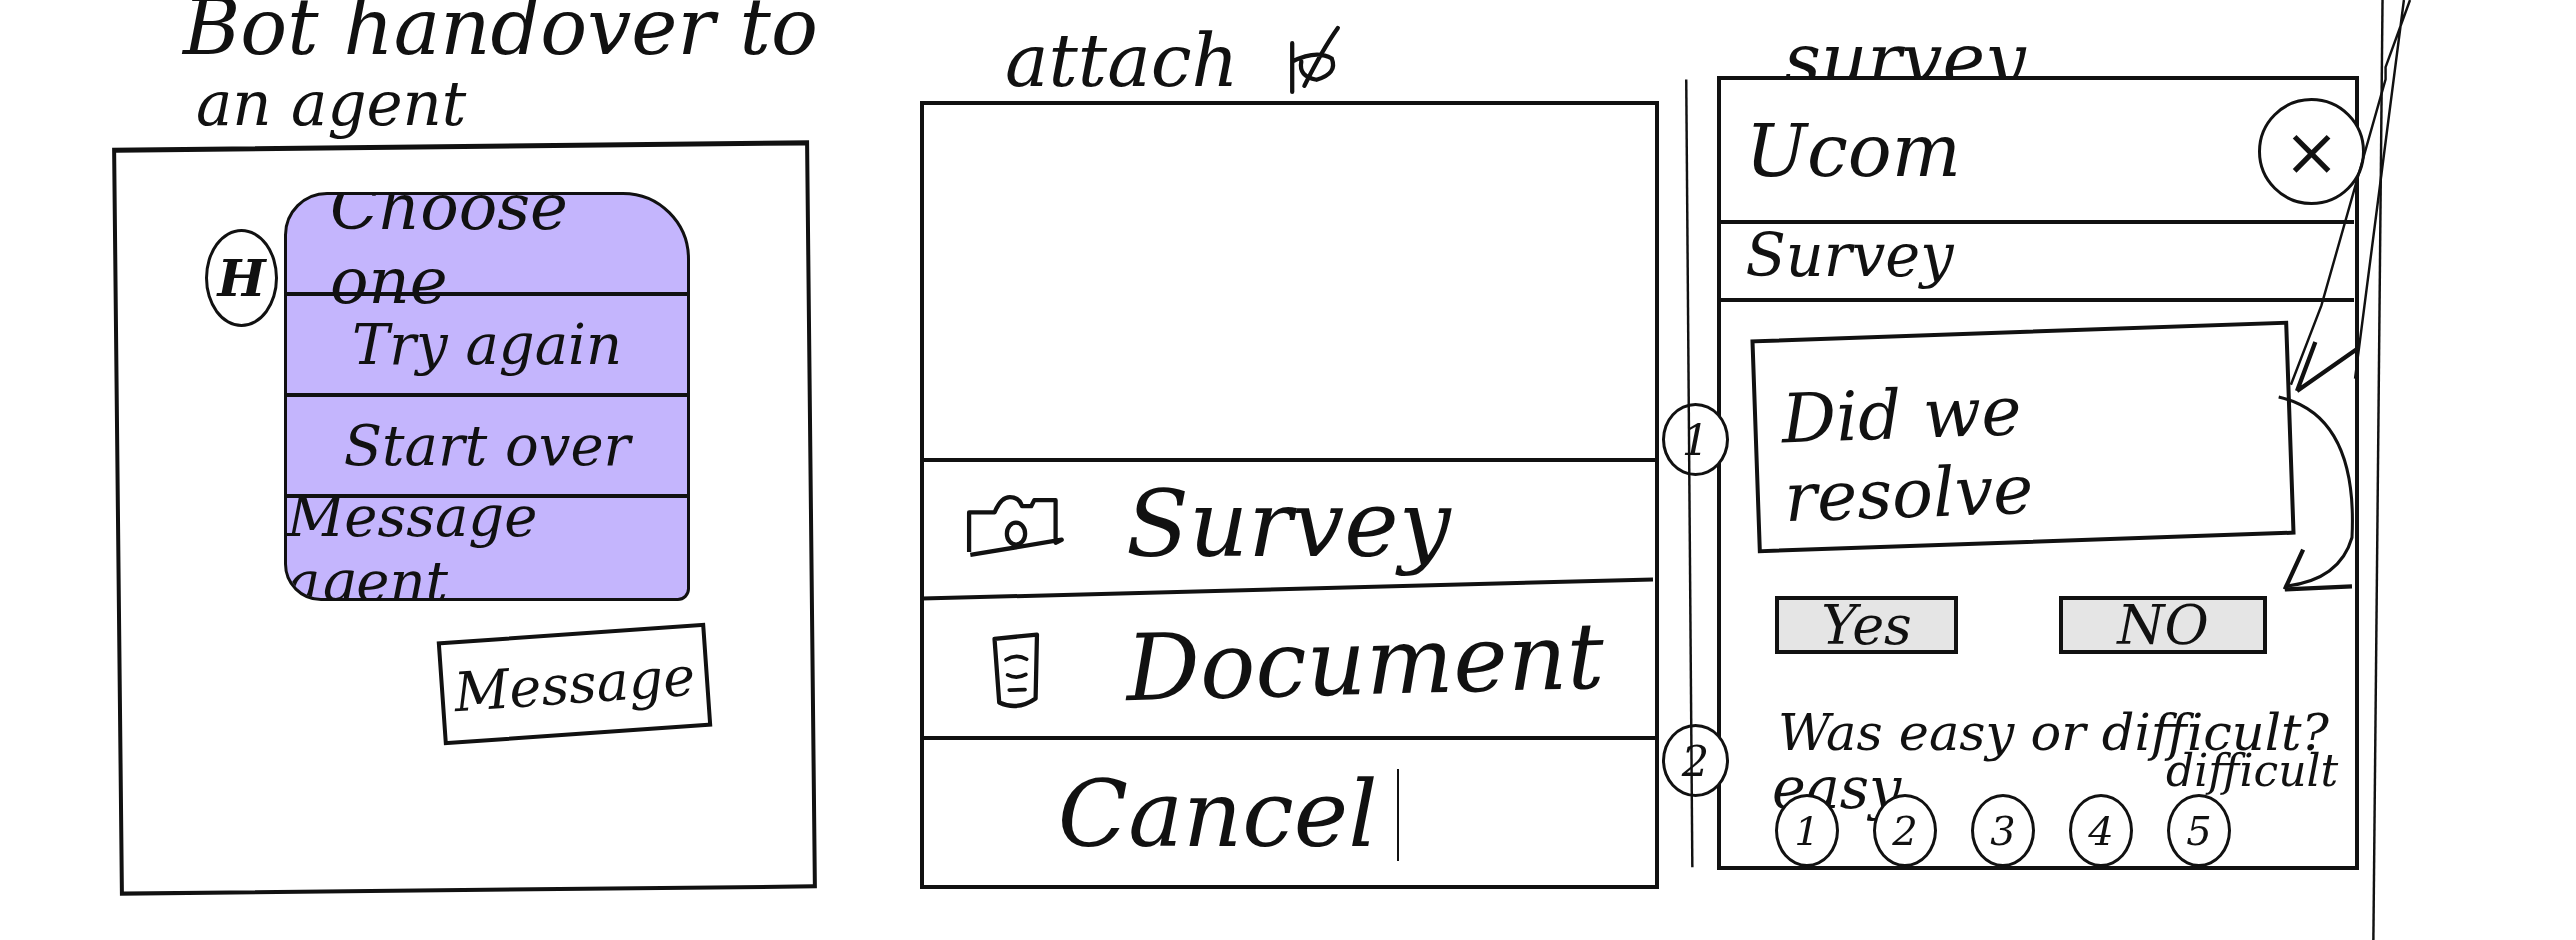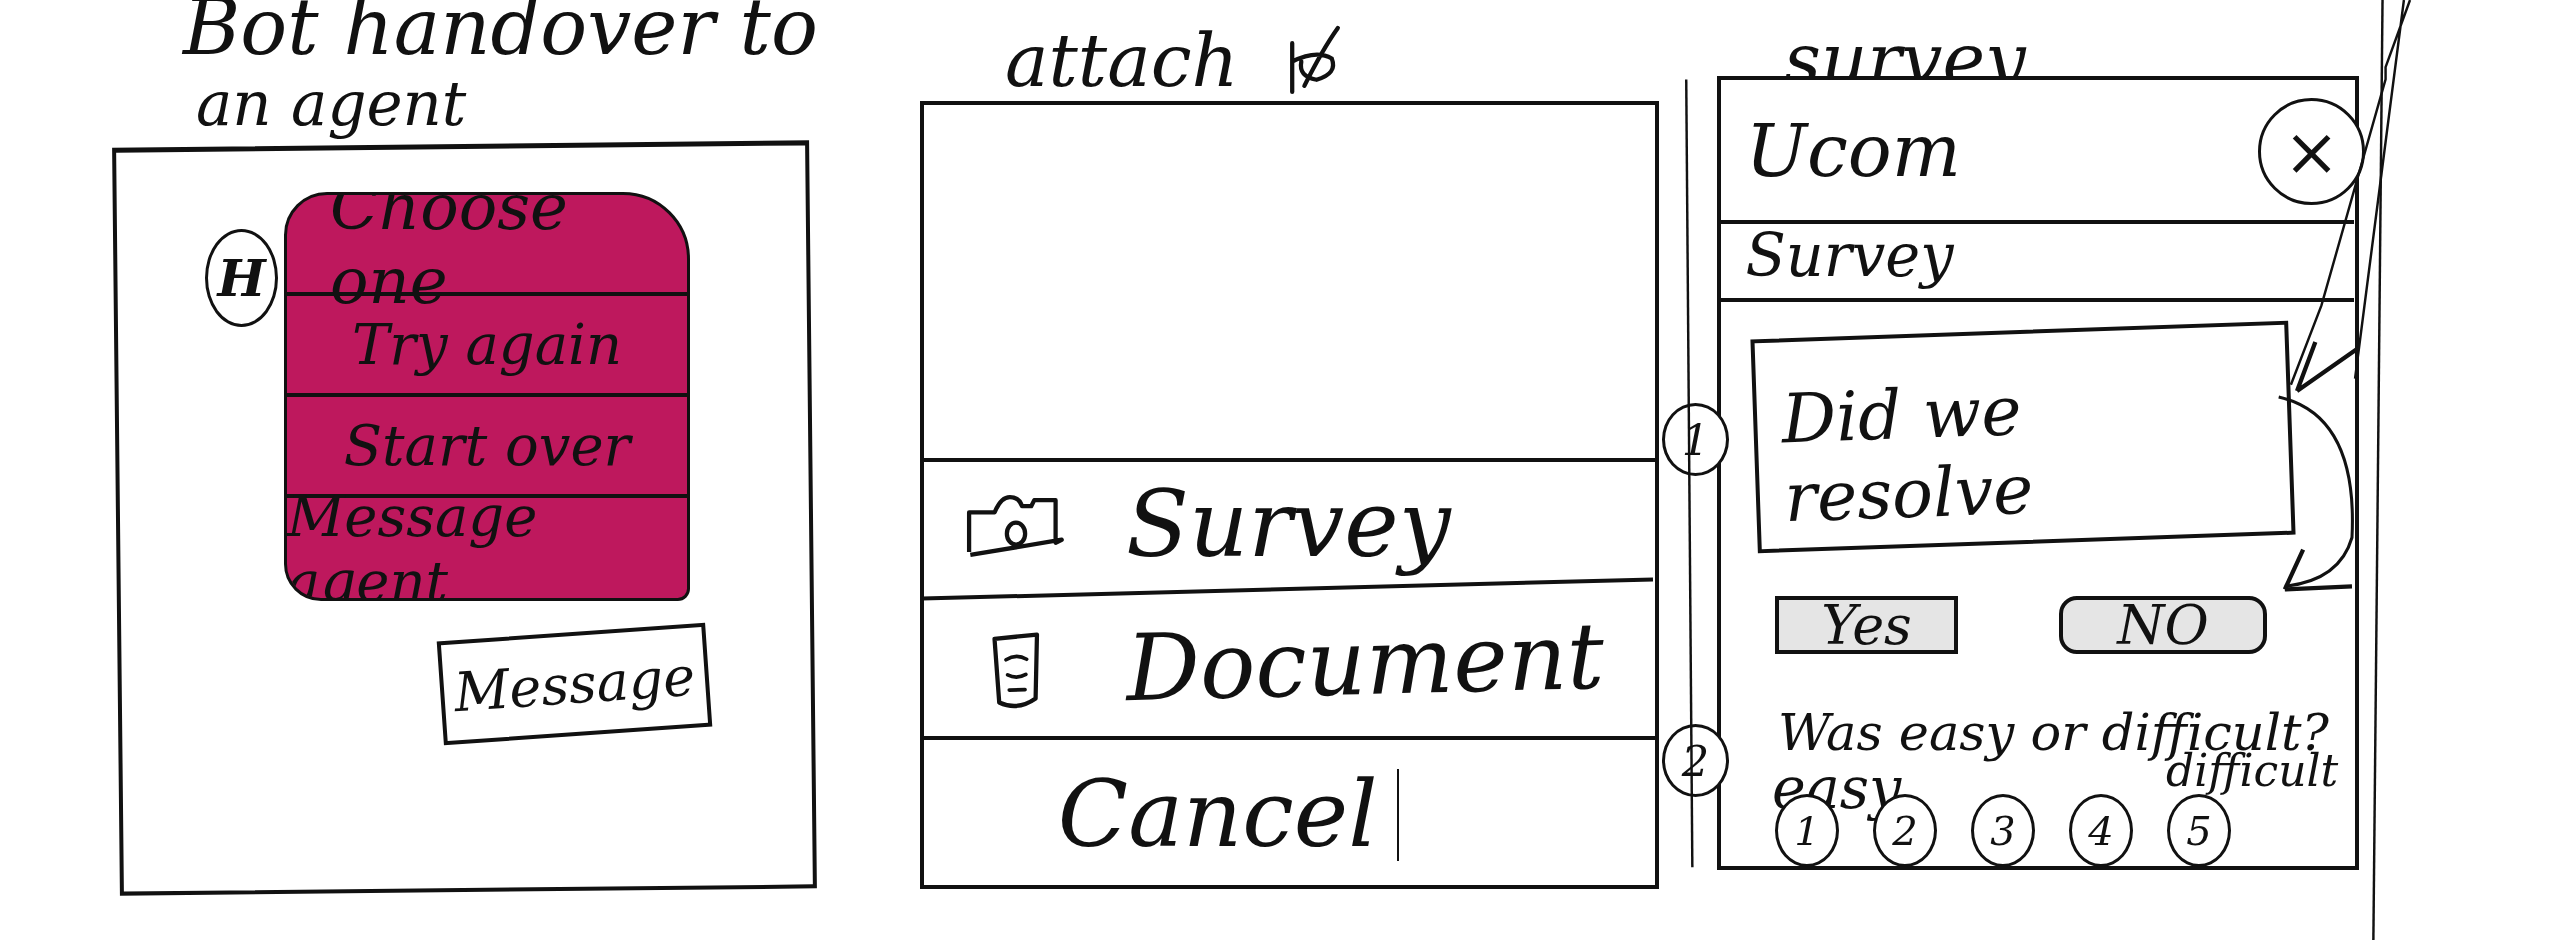--- a/index.html
+++ b/index.html
@@ -13,21 +13,21 @@
     .caption { position: absolute; font-size: 72px; line-height: 1; white-space: nowrap; }
 
     
     #p1-frame { left: 116px; top: 144px; width: 697px; height: 748px; transform: rotate(-0.6deg); border-top-width: 5.5px; }
     #p1-avatar {
       left: 205px; top: 229px; width: 67px; height: 92px; border: 3.7px solid #111; border-radius: 50%;
       display: flex; align-items: center; justify-content: center; font-size: 51px; font-weight: bold;
     }
     #p1-menu {
       left: 284px; top: 192px; width: 400px; height: 403px;
-      border: 3.7px solid #111; border-radius: 43px 67px 12.2px 37px; background: #be185d; overflow: hidden;
+      border: 3.7px solid #111; border-radius: 43px 67px 12.2px 37px; background: #c4b5fd; overflow: hidden;
     }
     .p1-item {
       height: 101px; display: flex; align-items: center; justify-content: center;
       border-bottom: 4.3px solid #111; font-size: 56px; box-sizing: border-box;
     }
     .p1-item:last-child { border-bottom: none; }
     .p1-item.header { justify-content: flex-start; padding-left: 43px; font-size: 64px; }
     #p1-message-btn {
       left: 440px; top: 632px; width: 269px; height: 104px; border: 4.3px solid #111;
       display: flex; align-items: center; justify-content: center; font-size: 54px;
@@ -64,21 +64,21 @@
     #p3-closebar { top: 213px; height: 89px; padding-left: 24.4px; font-size: 59px; gap: 104px; }
     #p3-q1-box {
       left: 1754px; top: 330px; width: 538px; height: 214px; border: 4.3px solid #111;
       box-sizing: border-box; padding: 37px 24.4px; font-size: 68px; transform: rotate(-2deg);
     }
     .p3-btn {
       position: absolute; top: 596px; height: 58px; border: 4.3px solid #111; box-sizing: border-box;
       display: flex; align-items: center; justify-content: center; font-size: 54px; background: #e5e5e5;
     }
     #p3-yes { left: 1775px; width: 183px; }
-    #p3-no { left: 2059px; width: 208px; border-radius: 18px; }
+    #p3-no { left: 2059px; width: 208px; }
     #p3-q2 { left: 1778px; top: 703px; font-size: 51px; white-space: nowrap; }
     #p3-easy { left: 1772px; top: 755px; font-size: 57px; }
     #p3-difficult { left: 2166px; top: 745px; font-size: 44px; }
     #p3-scale { left: 1775px; top: 794px; display: flex; gap: 34px; }
     .p3-scale-item {
       width: 64px; height: 73px; border: 3.7px solid #111; border-radius: 50%; box-sizing: border-box;
       display: flex; align-items: center; justify-content: center; font-size: 40px; background: #fff;
     }
     .p3-marker {
       position: absolute; width: 67px; height: 73px; border: 3.7px solid #111; border-radius: 50%;

